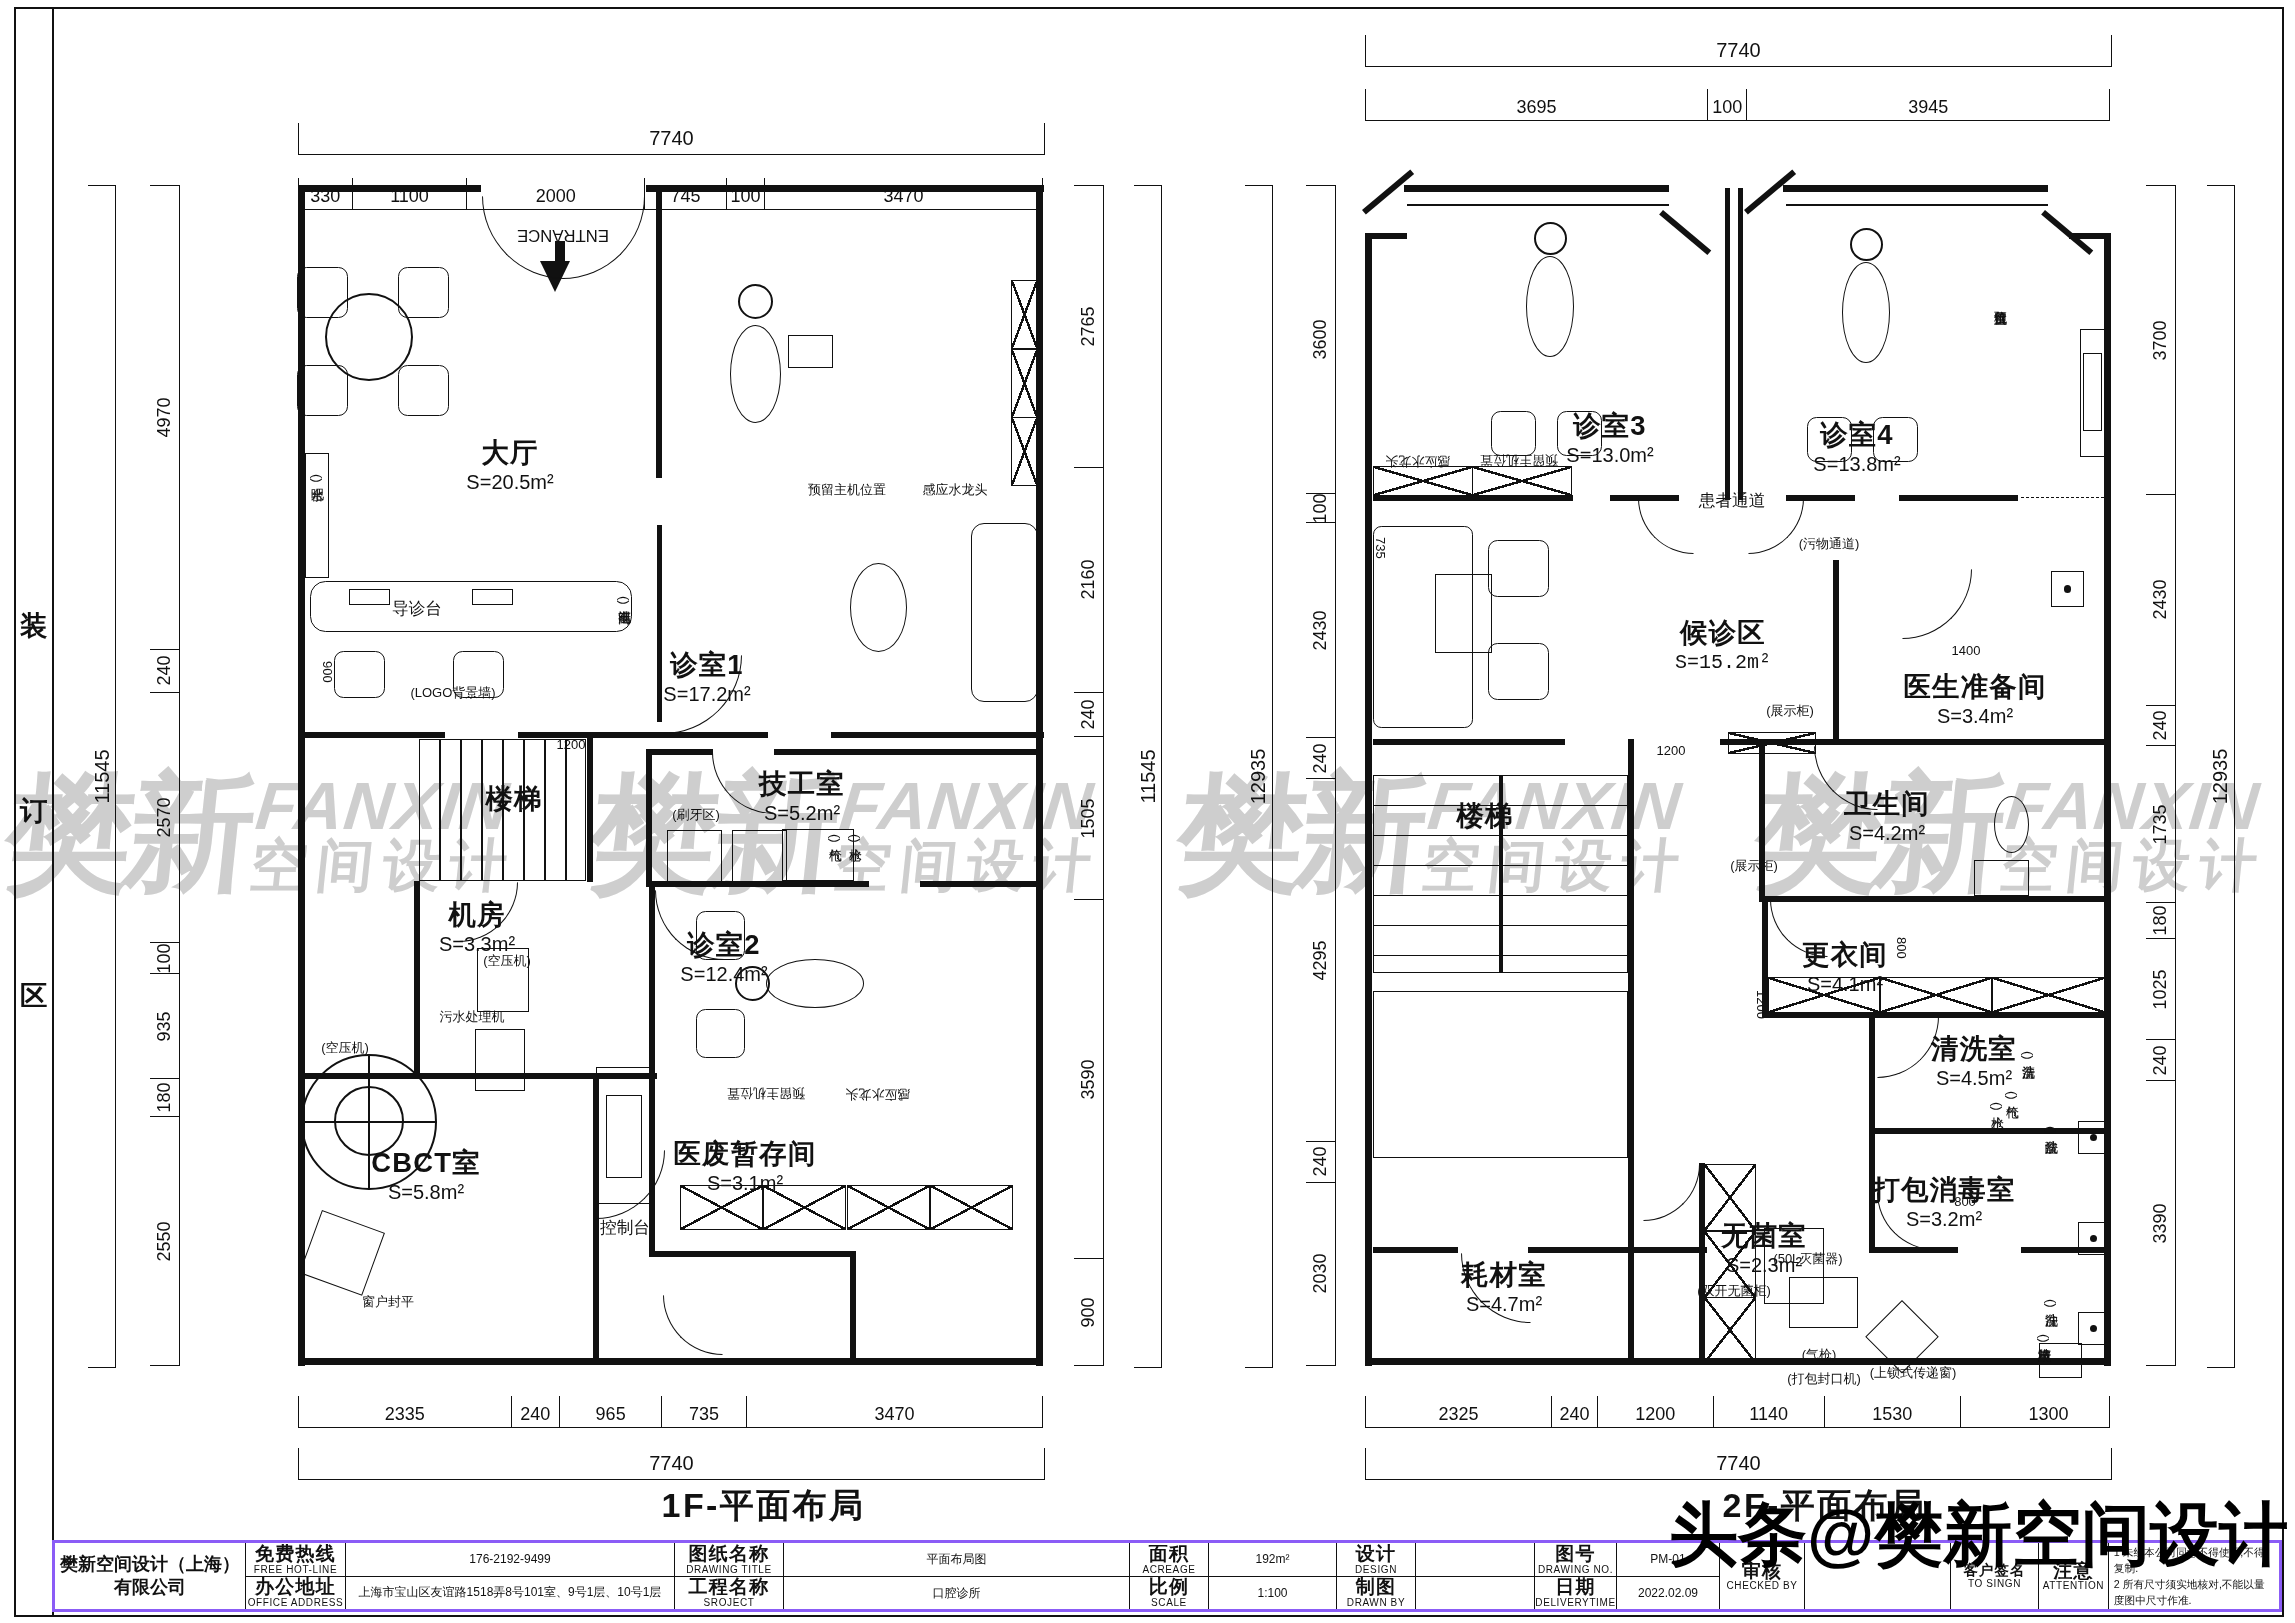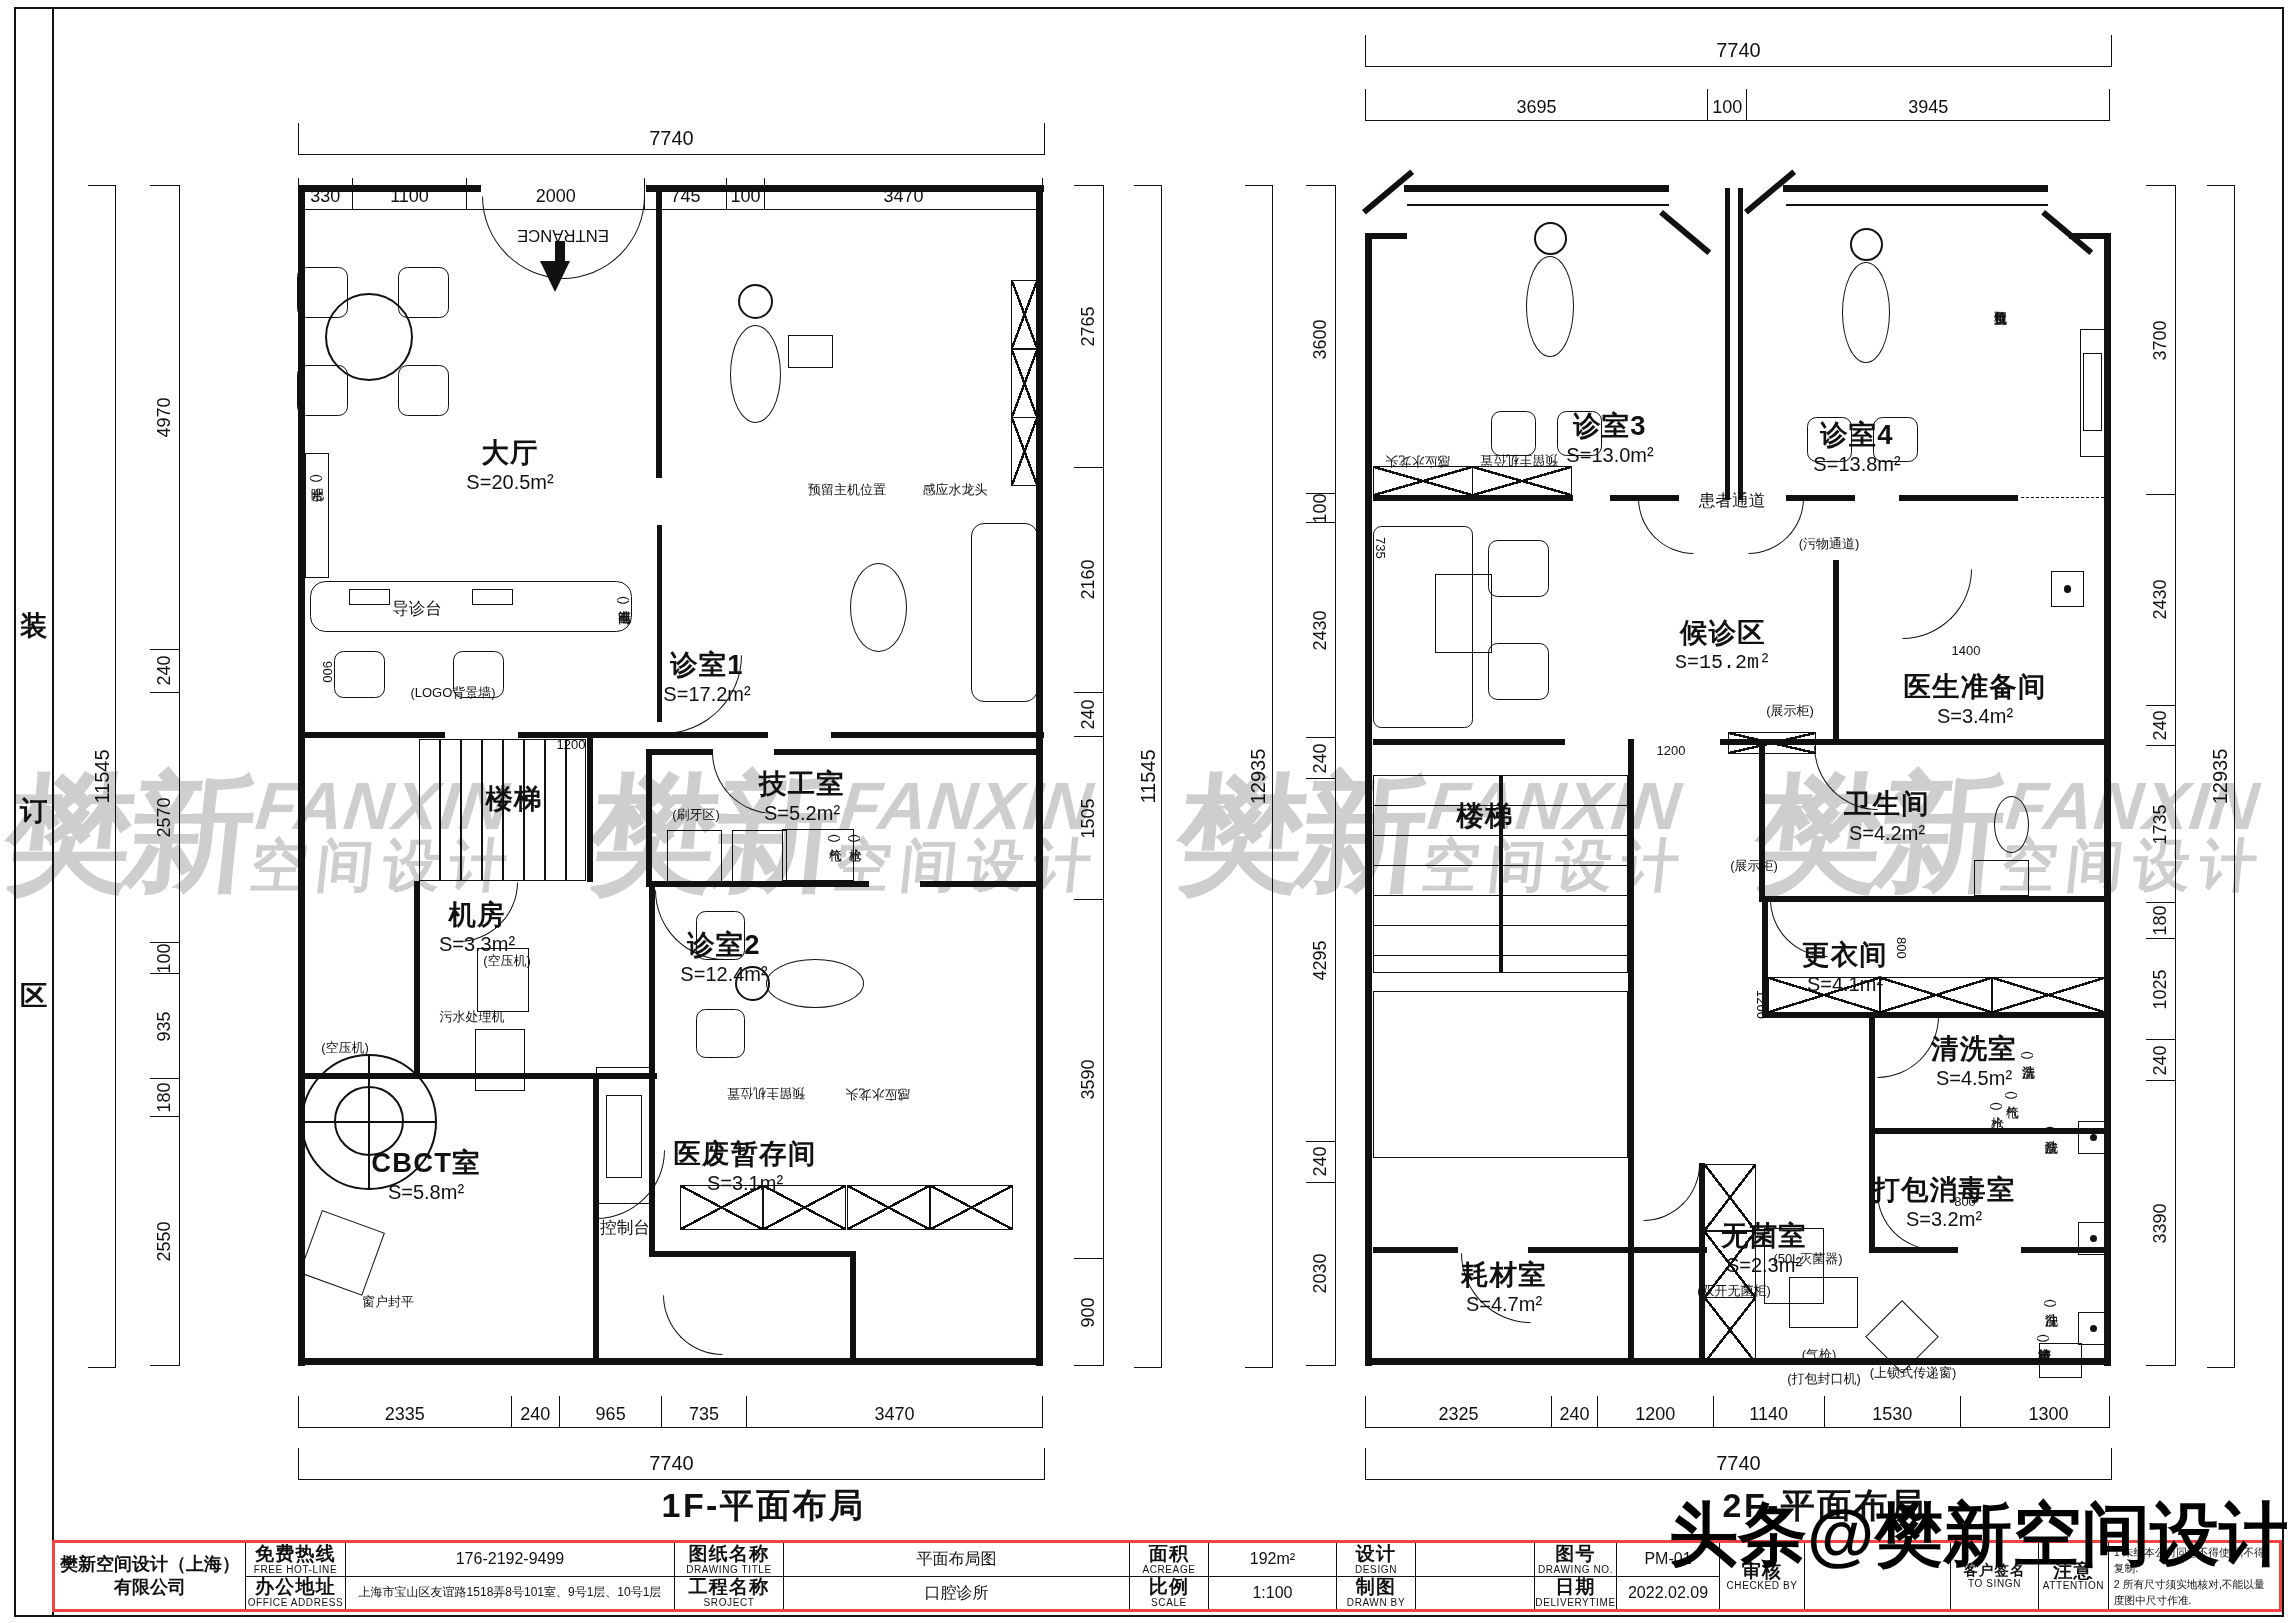--- a/index.html
+++ b/index.html
@@ -55,29 +55,29 @@
   .chain.v .seg:last-child{border-bottom:1.8px solid #111}
   .chain.v .seg span{transform:rotate(-90deg);white-space:nowrap}
   .total{position:absolute;display:flex;justify-content:center;font-size:20px;z-index:2}
   .total.h{align-items:flex-end;border-bottom:1.8px solid #111;border-left:1.8px solid #111;border-right:1.8px solid #111;padding-bottom:3.6px;height:27.4px}
   .total.v{align-items:center;border-right:1.8px solid #111;border-top:1.8px solid #111;border-bottom:1.8px solid #111;width:27.4px}
   .total.v span{transform:rotate(-90deg);white-space:nowrap}
 
   .plan-title{position:absolute;font-size:34px;font-weight:bold;letter-spacing:2.4px;z-index:3;text-align:center;width:453px}
 
   
-  #titleblock{position:absolute;left:52px;right:13px;bottom:12px;height:66px;display:flex;border:3px solid #ef4444;background:#fff;z-index:5}
+  #titleblock{position:absolute;left:52px;right:13px;bottom:12px;height:66px;display:flex;border:3px solid #8b5cf6;background:#fff;z-index:5}
   .tb-cell{border-left:1.8px solid #111;display:flex;flex-direction:column;box-sizing:border-box}
   .tb-cell:first-child{border-left:none}
   .tb-company{justify-content:center;align-items:center;font-size:18px;font-weight:bold;line-height:1.3;text-align:center}
   .tb-row{flex:1;display:flex;flex-direction:column;align-items:center;justify-content:center;border-top:1.8px solid #111;line-height:1}
   .tb-row:first-child{border-top:none}
   .tb-cn{font-size:19px;font-weight:bold;letter-spacing:1.2px}
   .tb-en{font-size:10px;letter-spacing:0.6px;margin-top:1.8px}
-  .tb-val{font-size:16px}
+  .tb-val{font-size:12px}
   .tb-val.small{font-size:12px;line-height:1.25;text-align:center}
   .tb-notes{font-size:10.7px;line-height:1.5;padding:3.6px 4.8px;justify-content:center}
 </style>
 </head>
 <body>
 
 <div id="canvas">
 
   <div id="page-border"></div>
   <div id="binding-line"></div>

